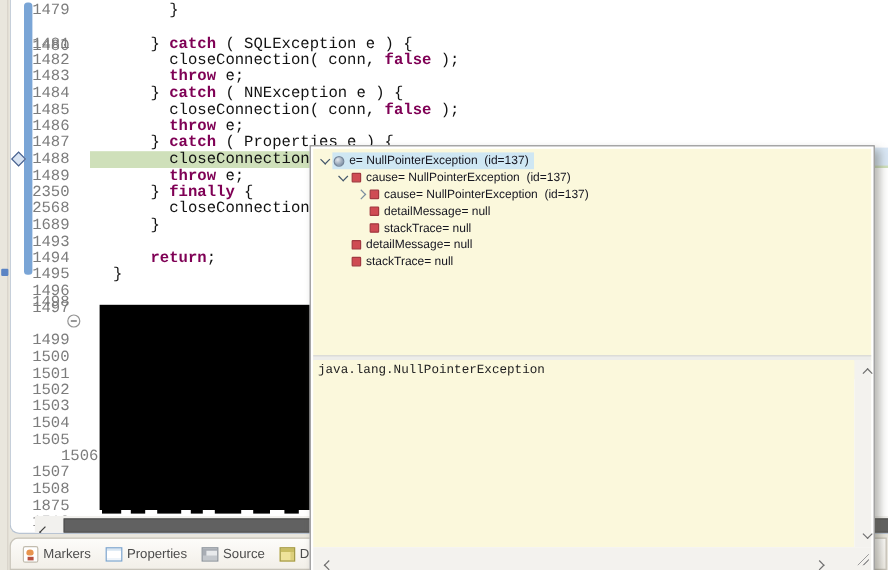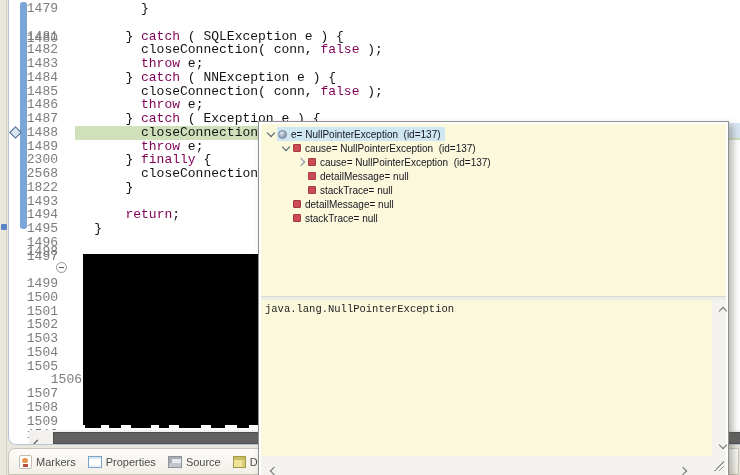--- a/index.html
+++ b/index.html
@@ -12,21 +12,21 @@
           border-left:1px solid #b9c4d2;border-bottom:1px solid #b9c4d2;
           border-radius:0 0 0 8px;overflow:hidden;}
   #left-strip-line{left:6px;top:0;width:1px;height:475px;background:#d6d2c8;}
   #range-bar{left:11px;top:2px;width:7px;height:227px;background:#7aa5d6;border-radius:3px;}
   #ip-diamond{left:2px;top:128px;width:7px;height:7px;background:#d9e4f3;
               border:1px solid #49628f;transform:rotate(45deg);}
   .ln{position:absolute;left:14px;width:35px;text-align:right;color:#7c7c7c;
       font-family:"Liberation Mono",monospace;font-size:13px;height:13.75px;line-height:13.75px;}
   .cl{position:absolute;left:54px;white-space:pre;color:#121212;
       font-family:"Liberation Mono",monospace;font-size:13px;height:13.75px;line-height:13.75px;}
-  .cl .kw{font-weight:normal;}
+  .cl .kw{font-weight:bold;}
   #line-highlight{left:66px;top:125.5px;width:665px;height:14px;}
   #blue-strip{left:720px;top:123px;width:11px;height:15px;background:#d9e7f5;}
   #fold-toggle{left:47px;top:262px;width:9px;height:9px;border:1px solid #949494;
                border-radius:50%;background:#fdfdfd;}
   #fold-toggle::after{content:"";position:absolute;left:2px;top:3.5px;width:5px;height:1px;background:#555;}
   #redact{left:74px;top:254px;width:178px;height:171px;background:#000;}
   .redact-dash{position:absolute;top:425px;height:3px;background:#000;}
 
   
   #ed-hscroll{left:20px;top:430px;width:711px;height:14px;background:#f2f1ee;}
@@ -99,51 +99,51 @@
         <div class="ln" style="top: 15.75px; margin-top: 16px;">1480</div>
         <div class="ln" style="top: 29.5px;">1481</div>
         <div class="ln" style="top: 43.25px;">1482</div>
         <div class="ln" style="top: 57px;">1483</div>
         <div class="ln" style="top: 70.75px;">1484</div>
         <div class="ln" style="top: 84.5px;">1485</div>
         <div class="ln" style="top: 98.25px;">1486</div>
         <div class="ln" style="top: 112px;">1487</div>
         <div class="ln" style="top: 125.75px;">1488</div>
         <div class="ln" style="top: 139.5px;">1489</div>
-        <div class="ln" style="top: 153.25px;">2300</div>
+        <div class="ln" style="top: 153.25px;">2350</div>
         <div class="ln" style="top: 167px;">2568</div>
-        <div class="ln" style="top: 180.75px;">1822</div>
+        <div class="ln" style="top: 180.75px;">1689</div>
         <div class="ln" style="top: 194.5px;">1493</div>
         <div class="ln" style="top: 208.25px;">1494</div>
         <div class="ln" style="top: 222px;">1495</div>
         <div class="ln" style="top: 235.75px;">1496</div>
         <div class="ln" style="top: 249.5px;">1497</div>
         <div class="ln" style="top: 245px;">1498</div>
         <div class="ln" style="top: 277px;">1499</div>
         <div class="ln" style="top: 290.75px;">1500</div>
         <div class="ln" style="top: 304.5px;">1501</div>
         <div class="ln" style="top: 318.25px;">1502</div>
         <div class="ln" style="top: 332px;">1503</div>
         <div class="ln" style="top: 345.75px;">1504</div>
         <div class="ln" style="top: 359.5px;">1505</div>
         <div class="ln" style="top: 373.25px; margin-left: 24px;">1506</div>
         <div class="ln" style="top: 387px;">1507</div>
         <div class="ln" style="top: 400.75px;">1508</div>
-        <div class="ln" style="top: 414.5px;">1509</div>
+        <div class="ln" style="top: 414.5px;">1875</div>
         <div class="ln" style="top: 428.25px;">1510</div>
       </div>
     <div id="code-layer">
         <div class="cl" style="top: 2px;"><span>          }</span></div>
         <div class="cl" style="top: 29.5px;"><span>        } </span><span class="kw" style="color: rgb(127, 0, 85);">catch</span><span> ( SQLException e ) {</span></div>
         <div class="cl" style="top: 43.25px;"><span>          closeConnection( conn, </span><span class="kw" style="color: rgb(127, 0, 85);">false</span><span> );</span></div>
         <div class="cl" style="top: 57px;"><span>          </span><span class="kw" style="color: rgb(127, 0, 85);">throw</span><span> e;</span></div>
         <div class="cl" style="top: 70.75px;"><span>        } </span><span class="kw" style="color: rgb(127, 0, 85);">catch</span><span> ( NNException e ) {</span></div>
         <div class="cl" style="top: 84.5px;"><span>          closeConnection( conn, </span><span class="kw" style="color: rgb(127, 0, 85);">false</span><span> );</span></div>
         <div class="cl" style="top: 98.25px;"><span>          </span><span class="kw" style="color: rgb(127, 0, 85);">throw</span><span> e;</span></div>
-        <div class="cl" style="top: 112px;"><span>        } </span><span class="kw" style="color: rgb(127, 0, 85);">catch</span><span> ( Exception e ) {</span></div>
+        <div class="cl" style="top: 112px;"><span>        } </span><span class="kw" style="color: rgb(127, 0, 85);">catch</span><span> ( Properties e ) {</span></div>
         <div class="cl" style="top: 125.75px;"><span>          closeConnection(</span></div>
         <div class="cl" style="top: 139.5px;"><span>          </span><span class="kw" style="color: rgb(127, 0, 85);">throw</span><span> e;</span></div>
         <div class="cl" style="top: 153.25px;"><span>        } </span><span class="kw" style="color: rgb(127, 0, 85);">finally</span><span> {</span></div>
         <div class="cl" style="top: 167px;"><span>          closeConnection(</span></div>
         <div class="cl" style="top: 180.75px;"><span>        }</span></div>
         <div class="cl" style="top: 208.25px;"><span>        </span><span class="kw" style="color: rgb(127, 0, 85);">return</span><span>;</span></div>
         <div class="cl" style="top: 222px;"><span>    }</span></div>
       </div>
     <div id="fold-toggle" class="abs"></div>
     <div id="redact" class="abs"></div>

